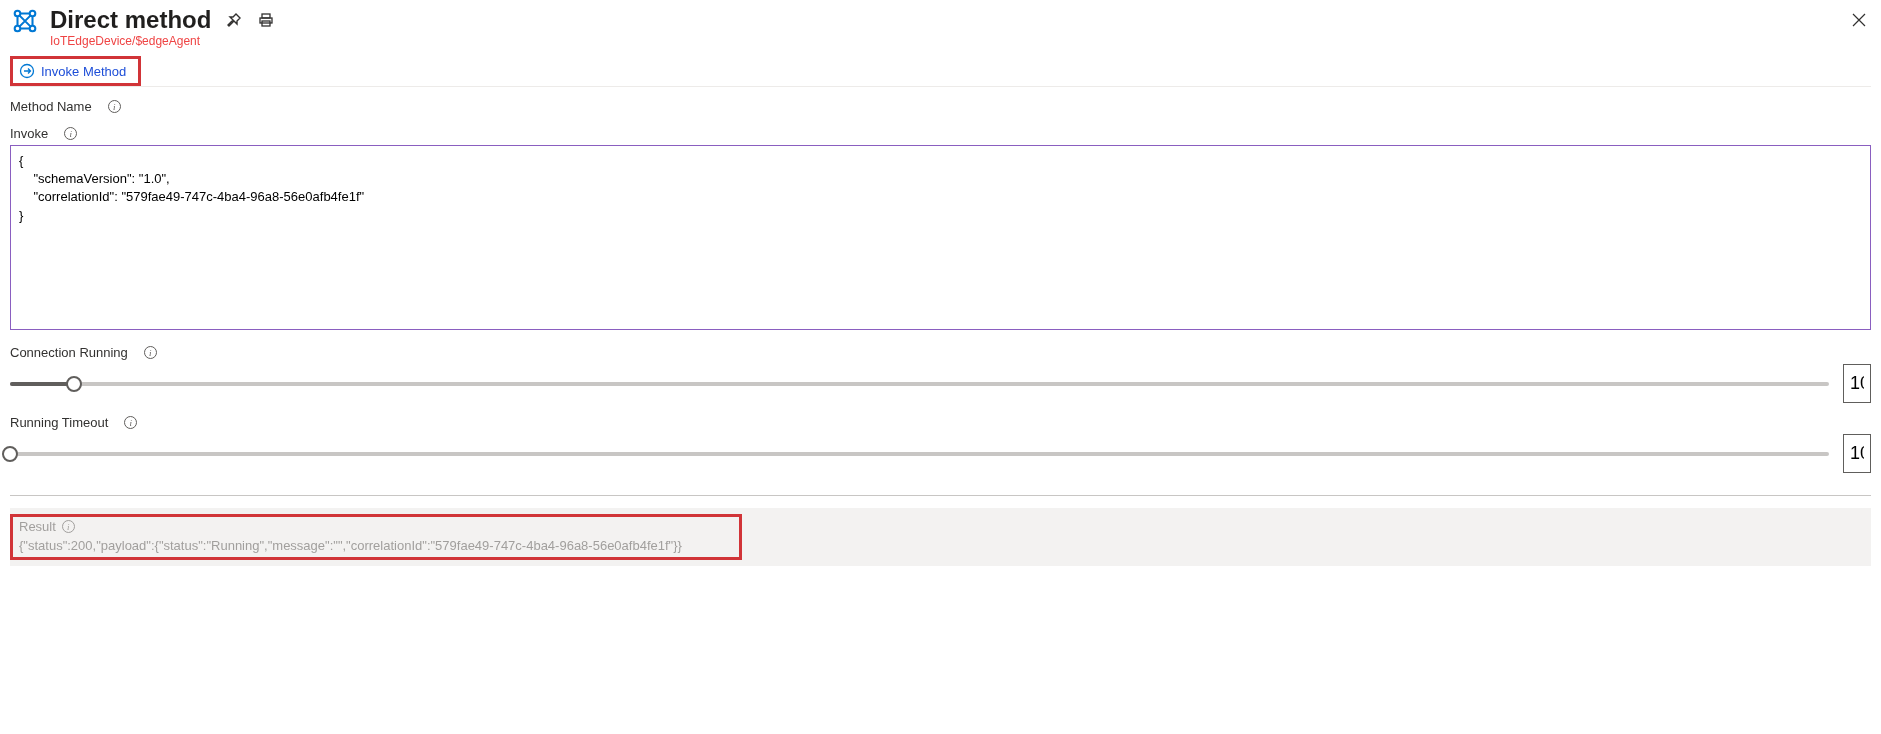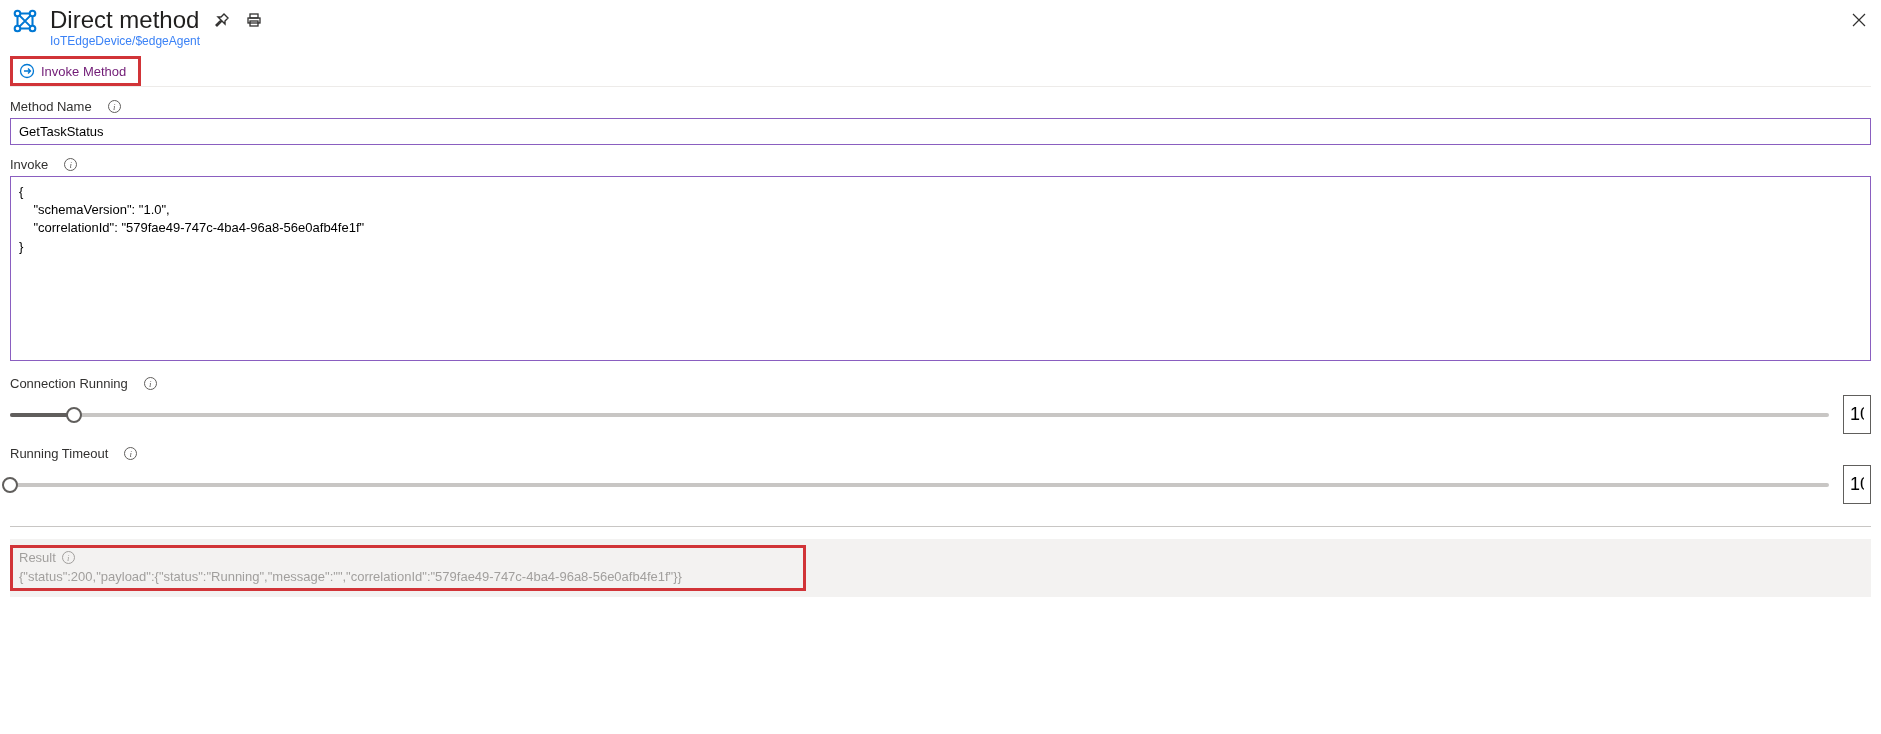--- a/index.html
+++ b/index.html
@@ -18,36 +18,36 @@
 }
 .header-icon svg { width: 30px; height: 30px; }
 .header-titles { flex: 1; }
 .title-row {
   display: flex;
   align-items: center;
   gap: 14px;
 }
 .page-title {
   font-size: 24px;
-  font-weight: 400;
+  font-weight: 700;
   color: #201f1e;
 }
 .icon-btn {
   display: inline-flex;
   align-items: center;
   justify-content: center;
   width: 18px;
   height: 18px;
   color: #323130;
   cursor: pointer;
 }
 .icon-btn svg { width: 16px; height: 16px; }
 .breadcrumb {
   font-size: 12px;
-  color: #3b82f6;
+  color: #ef4444;
   margin-top: 0px;
 }
 .close-btn {
   margin-left: auto;
   font-size: 20px;
   cursor: pointer;
   color: #323130;
   padding: 4px;
 }
 .toolbar {
@@ -61,21 +61,21 @@
   align-items: center;
   gap: 6px;
   padding: 4px 12px 4px 6px;
   cursor: pointer;
 }
 .invoke-wrap .circle-arrow {
   color: #0078d4;
   display: inline-flex;
 }
 .invoke-wrap .circle-arrow svg { width: 16px; height: 16px; }
-.invoke-label { font-size: 13px; color: #701a75; }
+.invoke-label { font-size: 13px; color: #1d4ed8; }
 .field { margin-top: 12px; }
 .field-label-row {
   display: flex;
   align-items: center;
   gap: 16px;
   margin-bottom: 4px;
   font-size: 13px;
   color: #323130;
 }
 .info-icon {
@@ -158,21 +158,21 @@
   text-align: center;
 }
 .result-section {
   border-top: 1px solid #c8c6c4;
   margin-top: 22px;
   padding-top: 10px;
 }
 .result-box {
   border: 3px solid #d13438;
   padding: 2px 6px 4px 6px;
-  width: 796px;
+  width: 732px;
 }
 .result-label-row {
   display: flex;
   align-items: center;
   gap: 6px;
   font-size: 13px;
   color: #a19f9d;
 }
 .result-label-row .info-icon {
   border-color: #a19f9d;
@@ -238,21 +238,20 @@
     </span>
     <span class="invoke-label">Invoke Method</span>
   </div>
 </div>
 
 <div class="field">
   <div class="field-label-row">
     <span>Method Name</span>
     <span class="info-icon">i</span>
   </div>
-  <input class="text-input" type="text" value="GetTaskStatus" style="">
 </div>
 
 <div class="field">
   <div class="field-label-row">
     <span>Invoke</span>
     <span class="info-icon">i</span>
   </div>
   <textarea class="payload-area" id="payload-area" style="">{
     "schemaVersion": "1.0",
     "correlationId": "579fae49-747c-4ba4-96a8-56e0afb4fe1f"

